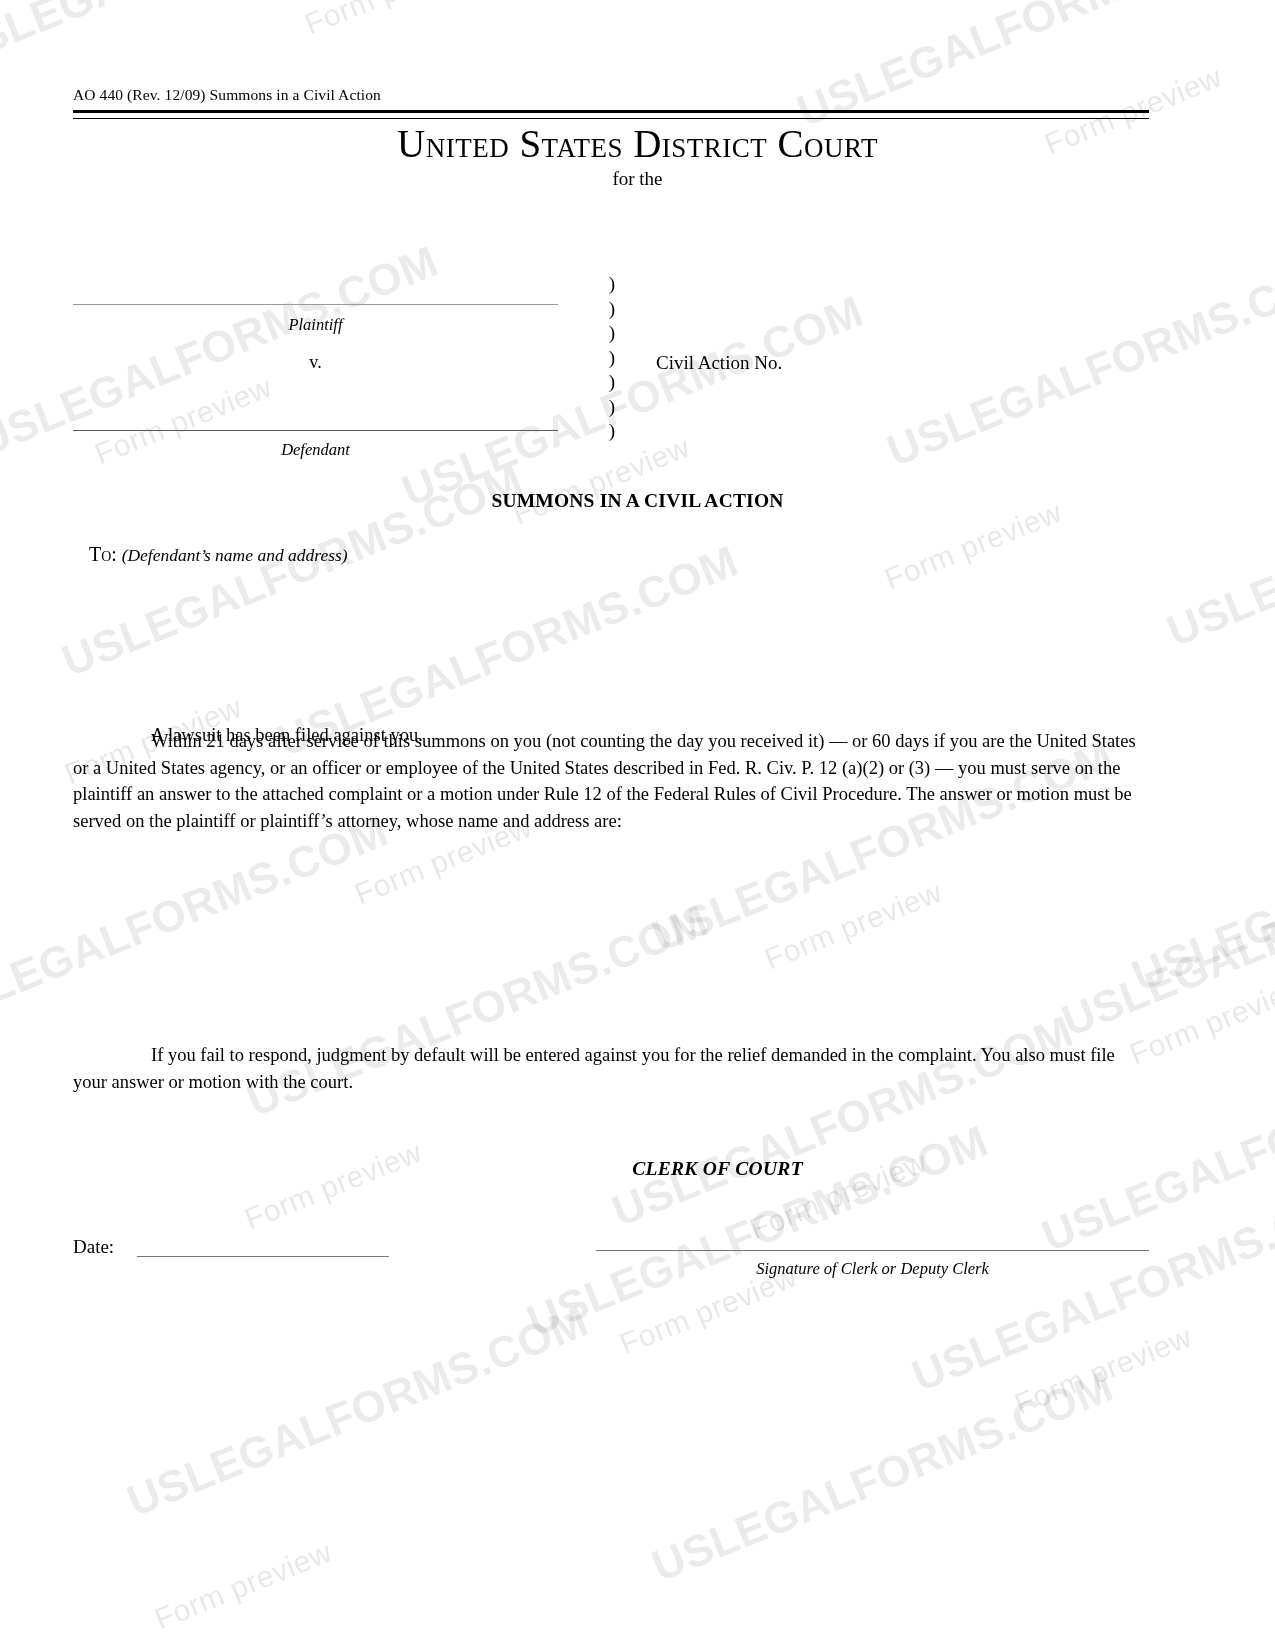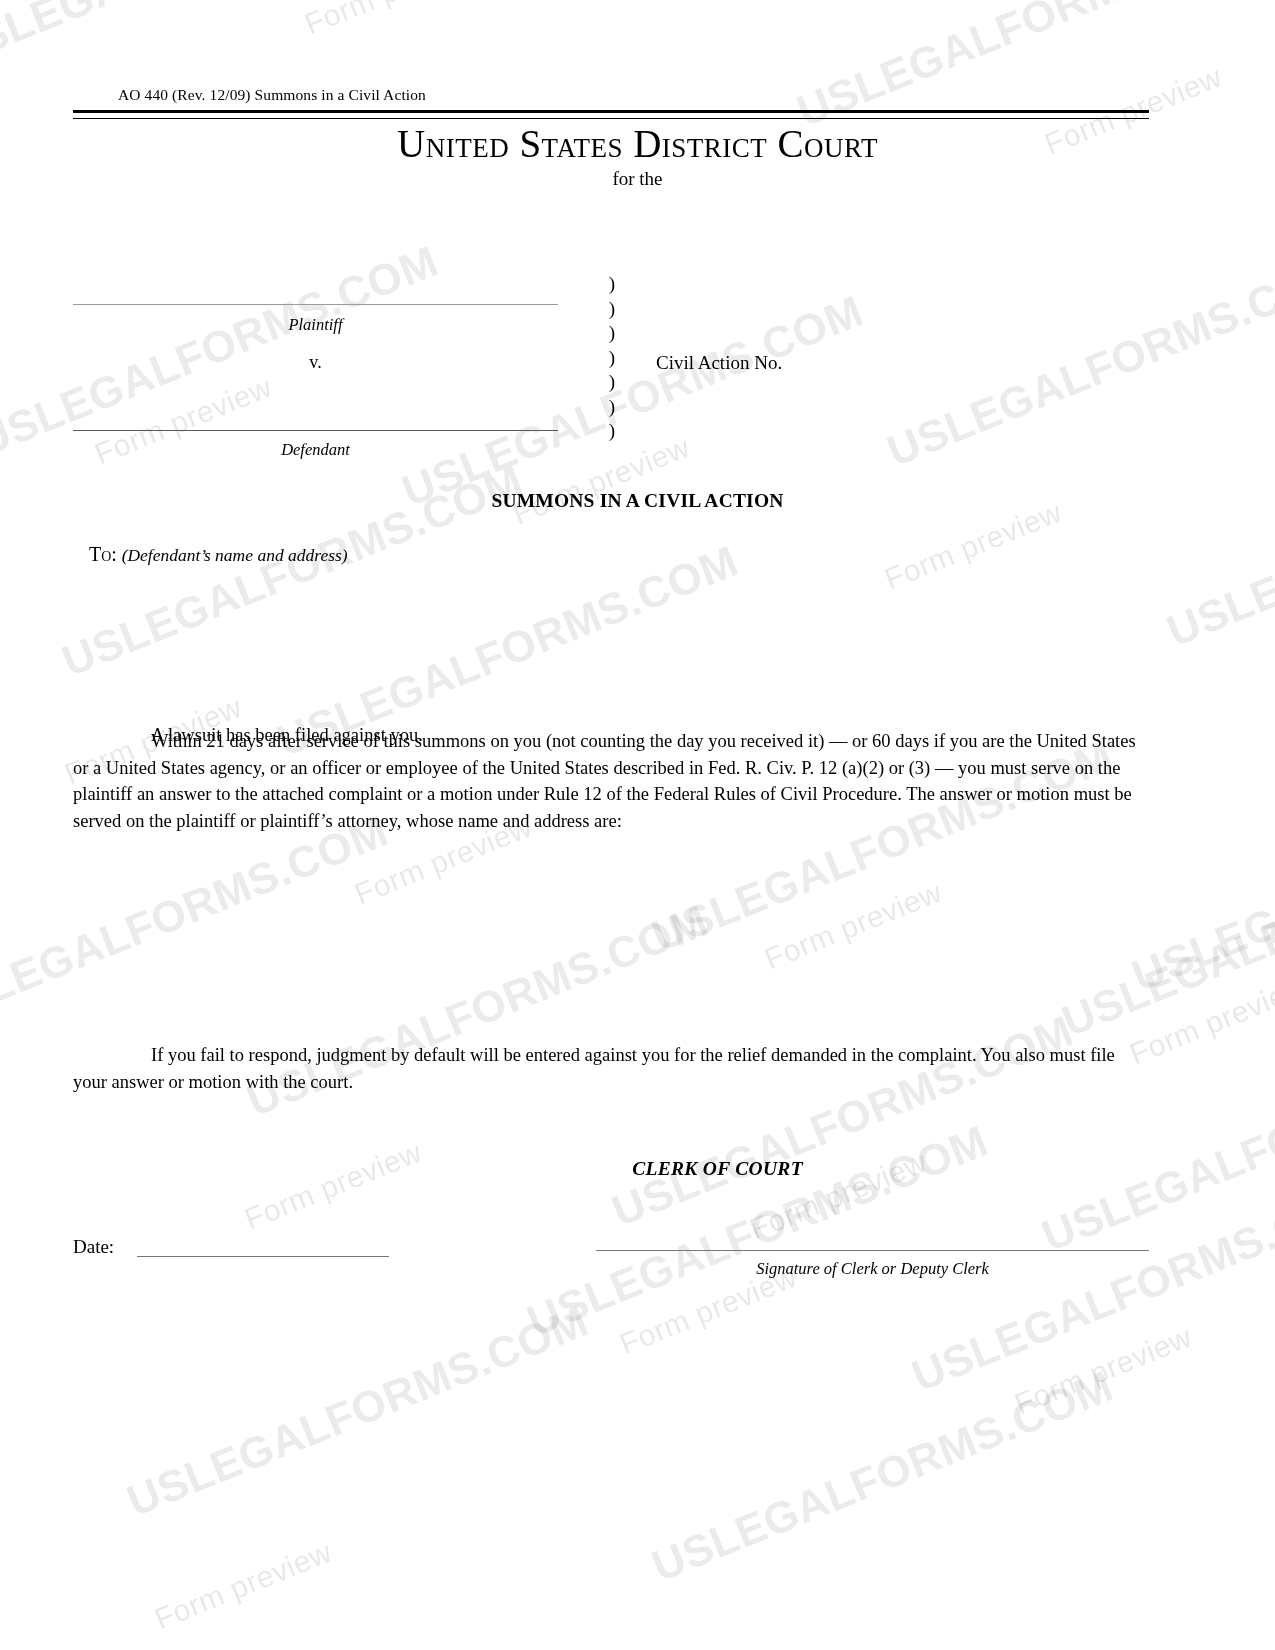--- a/index.html
+++ b/index.html
@@ -49,21 +49,20 @@
     inset: 0;
     z-index: 10;
   }
 
   .form-id {
     position: absolute;
     left: 73px;
     top: 86px;
     font-size: 15.5px;
     letter-spacing: 0.1px;
-    margin-left: 45px;
   }
 
   .rule-double {
     position: absolute;
     left: 73px;
     top: 110px;
     width: 1076px;
     height: 5px;
     border-top: 3px solid #000;
     border-bottom: 1px solid #000;

